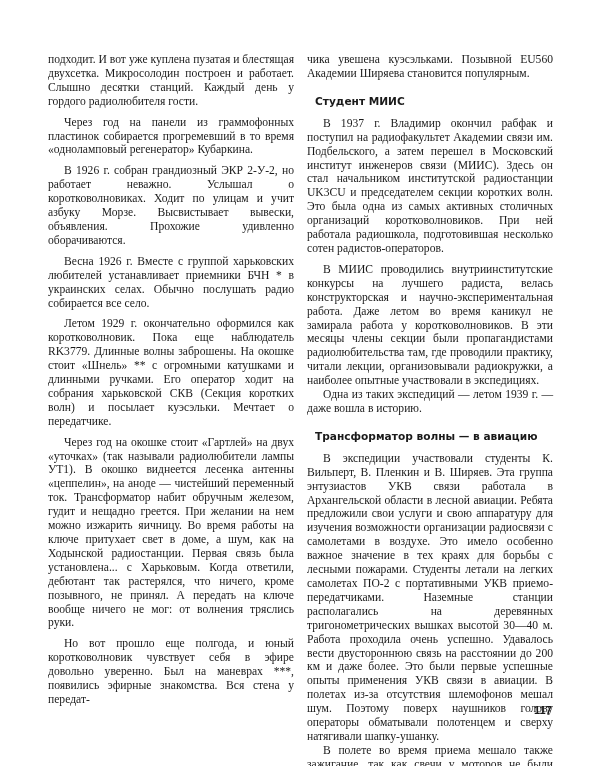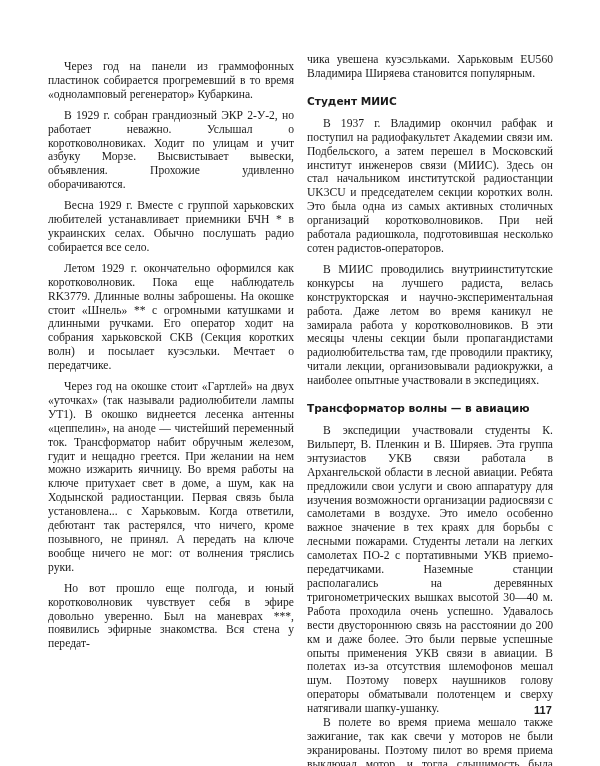--- a/index.html
+++ b/index.html
@@ -35,55 +35,57 @@
       margin: 0;
       text-indent: 16px;
     }
     .column p.gap { margin-top: 7px; }
     .column p.no-indent { text-indent: 0; }
     .heading {
       font-family: "DejaVu Sans", "Liberation Sans", sans-serif;
       font-weight: bold;
       font-size: 10.6px;
       line-height: 13px;
-      margin: 14px 0 9px 0;
+      margin: 14px 0 9px 8px;
       text-indent: 0;
       text-align: left;
     }
     .page-number {
       position: absolute;
       left: 534px;
       top: 704px;
       font-family: "Liberation Sans", "DejaVu Sans", sans-serif;
       font-weight: bold;
       font-size: 11px;
       color: #1a1a1a;
     }
   </style>
 </head>
 <body>
 
 <div class="page">
 
   <div class="column col-left">
+    <p class="no-indent">подходит. И вот уже куплена пузатая и блестящая двухсетка. Микросолодин построен и работает. Слышно десятки станций. Каждый день у гордого радиолюбителя гости.</p>
     <p class="gap">Через год на панели из граммофонных пластинок собирается прогремевший в то время «одноламповый регенератор» Кубаркина.</p>
-    <p class="gap">В 1929 г. собран грандиозный ЭКР 2-У-2, но работает неважно. Услышал о коротковолновиках. Ходит по улицам и учит азбуку Морзе. Высвистывает вывески, объявления. Прохожие удивленно оборачиваются.</p>
-    <p class="gap">Весна 1929 г. Вместе с группой харьковских любителей устанавливает приемники БЧН * в украинских селах. Обычно послушать радио собирается все село.</p>
+    <p class="gap">В 1926 г. собран грандиозный ЭКР 2-У-2, но работает неважно. Услышал о коротковолновиках. Ходит по улицам и учит азбуку Морзе. Высвистывает вывески, объявления. Прохожие удивленно оборачиваются.</p>
+    <p class="gap">Весна 1926 г. Вместе с группой харьковских любителей устанавливает приемники БЧН * в украинских селах. Обычно послушать радио собирается все село.</p>
     <p class="gap">Летом 1929 г. окончательно оформился как коротковолновик. Пока еще наблюдатель RK3779. Длинные волны заброшены. На окошке стоит «Шнель» ** с огромными катушками и длинными ручками. Его оператор ходит на собрания харьковской СКВ (Секция коротких волн) и посылает куэсэльки. Мечтает о передатчике.</p>
     <p class="gap">Через год на окошке стоит «Гартлей» на двух «уточках» (так называли радиолюбители лампы УТ1). В окошко виднеется лесенка антенны «цеппелин», на аноде — чистейший переменный ток. Трансформатор набит обручным железом, гудит и нещадно греется. При желании на нем можно изжарить яичницу. Во время работы на ключе притухает свет в доме, а шум, как на Ходынской радиостанции. Первая связь была установлена... с Харьковым. Когда ответили, дебютант так растерялся, что ничего, кроме позывного, не принял. А передать на ключе вообще ничего не мог: от волнения тряслись руки.</p>
     <p class="gap">Но вот прошло еще полгода, и юный коротковолновик чувствует себя в эфире довольно уверенно. Был на маневрах ***, появились эфирные знакомства. Вся стена у передат-</p>
 
   </div>
 
   <div class="column col-right">
-    <p class="no-indent">чика увешена куэсэльками. Харьковым EU560 Владимира Ширяева становится популярным.</p>
+    <p class="no-indent">чика увешена куэсэльками. Позывной EU560 Академии Ширяева становится популярным.</p>
 
     <div class="heading">Студент МИИС</div>
     <p>В 1937 г. Владимир окончил рабфак и поступил на радиофакультет Академии связи им. Подбельского, а затем перешел в Московский институт инженеров связи (МИИС). Здесь он стал начальником институтской радиостанции UK3CU и председателем секции коротких волн. Это была одна из самых активных столичных организаций коротковолновиков. При ней работала радиошкола, подготовившая несколько сотен радистов-операторов.</p>
     <p class="gap">В МИИС проводились внутриинститутские конкурсы на лучшего радиста, велась конструкторская и научно-экспериментальная работа. Даже летом во время каникул не замирала работа у коротковолновиков. В эти месяцы члены секции были пропагандистами радиолюбительства там, где проводили практику, читали лекции, организовывали радиокружки, а наиболее опытные участвовали в экспедициях.</p>
+    <p>Одна из таких экспедиций — летом 1939 г. — даже вошла в историю.</p>
 
     <div class="heading">Трансформатор волны — в авиацию</div>
     <p>В экспедиции участвовали студенты К. Вильперт, В. Пленкин и В. Ширяев. Эта группа энтузиастов УКВ связи работала в Архангельской области в лесной авиации. Ребята предложили свои услуги и свою аппаратуру для изучения возможности организации радиосвязи с самолетами в воздухе. Это имело особенно важное значение в тех краях для борьбы с лесными пожарами. Студенты летали на легких самолетах ПО-2 с портативными УКВ приемо-передатчиками. Наземные станции располагались на деревянных тригонометрических вышках высотой 30—40 м. Работа проходила очень успешно. Удавалось вести двустороннюю связь на расстоянии до 200 км и даже более. Это были первые успешные опыты применения УКВ связи в авиации. В полетах из-за отсутствия шлемофонов мешал шум. Поэтому поверх наушников голову операторы обматывали полотенцем и сверху натягивали шапку-ушанку.</p>
     <p>В полете во время приема мешало также зажигание, так как свечи у моторов не были экранированы. Поэтому пилот во время приема выключал мотор, и тогда слышимость была превосходной. Эта интересная работа</p>
   </div>
 
   <div class="page-number">117</div>
 
 </div>
 

